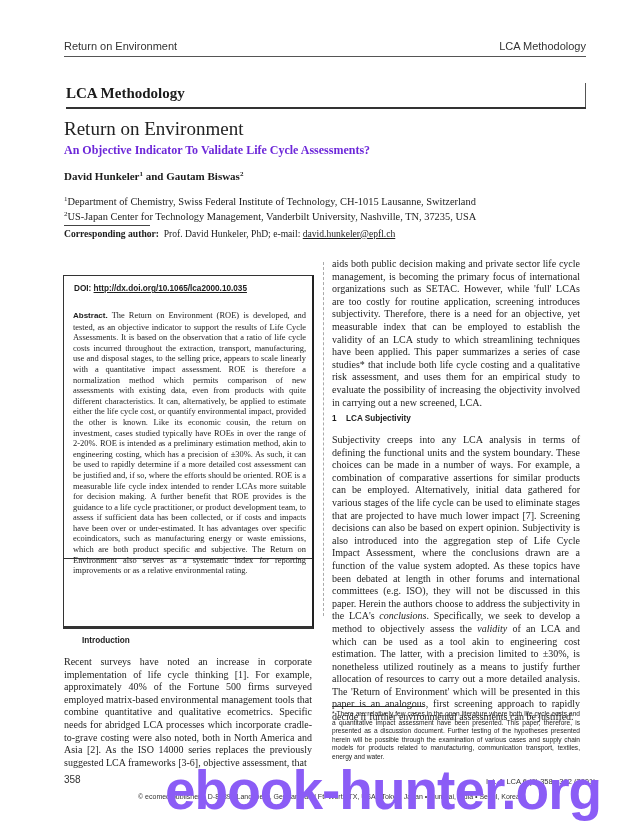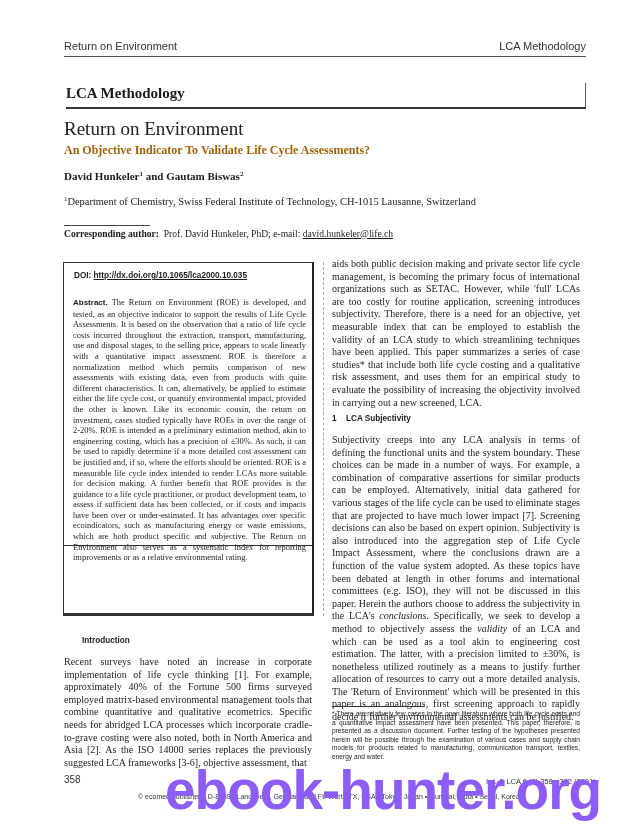--- a/index.html
+++ b/index.html
@@ -10,30 +10,30 @@
   .running-head { position: absolute; left: 64px; right: 51px; top: 40px; height: 16px;
     border-bottom: 1px solid #555; font-size: 11px; display: flex; justify-content: space-between; color: #333; }
   .running-head span { line-height: 13px; }
 
   .section-banner { position: absolute; left: 66px; right: 51px; top: 83px; height: 24px;
     border-bottom: 2px solid #333; }
   .section-banner .title { font-size: 15px; font-weight: bold; line-height: 20px; }
   .section-banner .rbar { position: absolute; right: 0; top: 0; width: 1px; height: 24px; background: #555; }
 
   .article-title { position: absolute; left: 64px; top: 118px; font-size: 19px; line-height: 22px; color: #222; }
-  .article-subtitle { position: absolute; left: 64px; top: 143px; font-size: 12px; font-weight: bold; color: #a16207; }
+  .article-subtitle { position: absolute; left: 64px; top: 143px; font-size: 12px; font-weight: bold; color: #6d28d9; }
   .authors { position: absolute; left: 64px; top: 170px; font-size: 11px; font-weight: bold; }
   .affil { position: absolute; left: 64px; top: 193px; font-size: 10.4px; line-height: 13px; }
   .affil sup, .authors sup { font-size: 7px; vertical-align: 4px; }
   .corr-rule { position: absolute; left: 64px; top: 225px; width: 86px; height: 1px; background: #444; }
   .corr { position: absolute; left: 64px; top: 228px; font-size: 9.6px; }
   .corr b { font-weight: bold; }
   .corr a { color: #1c1c1c; text-decoration: underline; }
 
-  .abstract-box { position: absolute; left: 63px; top: 262px; width: 251px; height: 354px;
+  .abstract-box { position: absolute; left: 63px; top: 275px; width: 251px; height: 354px;
     border: 1px solid #333; border-right: 2px solid #222; border-bottom: 3px solid #333; padding: 17px; box-sizing: border-box; }
   .doi { position: absolute; left: 10px; top: 8px; font-size: 8.2px; font-weight: bold; }
   .doi a { color: #1c1c1c; text-decoration: underline; }
   .abstract { position: absolute; left: 9px; top: 34px; width: 233px; font-size: 8.45px; line-height: 10.6px; text-align: justify; }
   .abstract b { font-family: "Liberation Sans", "DejaVu Sans", sans-serif; font-size: 8px; }
   .kw-sep { position: absolute; left: 0; right: 0; top: 282px; height: 1px; background: #333; }
   .keywords { position: absolute; left: 9px; top: 286px; width: 233px; font-size: 8.45px; line-height: 10.6px; text-align: justify; }
   .keywords b { font-family: "Liberation Sans", "DejaVu Sans", sans-serif; font-size: 8px; }
 
   .h-intro { position: absolute; left: 64px; top: 636px; font-size: 8.2px; font-weight: bold; padding-left: 18px; }
@@ -67,25 +67,26 @@
 
 <div class="article-title serif">Return on Environment</div>
 <div class="article-subtitle serif">An Objective Indicator To Validate Life Cycle Assessments?</div>
 
 <div class="authors serif">
   <span>David Hunkeler</span><sup>1</sup><span> and </span><span>Gautam Biswas</span><sup>2</sup>
 </div>
 
 <div class="affil serif">
   <div><sup>1</sup><span>Department of Chemistry, Swiss Federal Institute of Technology, CH-1015 Lausanne, Switzerland</span></div>
+  <div><sup>2</sup><span>US-Japan Center for Technology Management, Vanderbilt University, Nashville, TN, 37235, USA</span></div>
 </div>
 
 <div class="corr-rule"></div>
 <div class="corr serif">
-  <b>Corresponding author:</b>&nbsp; <span>Prof. David Hunkeler, PhD; e-mail:</span> <a>david.hunkeler@life.ch</a>
+  <b>Corresponding author:</b>&nbsp; <span>Prof. David Hunkeler, PhD; e-mail:</span> <a>david.hunkeler@epfl.ch</a>
 </div>
 
 <div class="abstract-box">
   <div class="doi sans">
     <span>DOI:</span> <a>http://dx.doi.org/10.1065/lca2000.10.035</a>
   </div>
   <div class="abstract serif">
     <b>Abstract.</b> <span>The Return on Environment (ROE) is developed, and tested, as an objective indicator to support the results of Life Cycle Assessments. It is based on the observation that a ratio of life cycle costs incurred throughout the extraction, transport, manufacturing, use and disposal stages, to the selling price, appears to scale linearly with a quantitative impact assessment. ROE is therefore a normalization method which permits comparison of new assessments with existing data, even from products with quite different characteristics. It can, alternatively, be applied to estimate either the life cycle cost, or quantify environmental impact, provided the other is known. Like its economic cousin, the return on investment, cases studied typically have ROEs in over the range of 2-20%. ROE is intended as a preliminary estimation method, akin to engineering costing, which has a precision of ±30%. As such, it can be used to rapidly determine if a more detailed cost assessment can be justified and, if so, where the efforts should be oriented. ROE is a measurable life cycle index intended to render LCAs more suitable for decision making. A further benefit that ROE provides is the guidance to a life cycle practitioner, or product development team, to assess if sufficient data has been collected, or if costs and impacts have been over or under-estimated. It has advantages over specific ecoindicators, such as manufacturing energy or waste emissions, which are both product specific and subjective. The Return on Environment also serves as a systematic index for reporting improvements or as a relative environmental rating.</span>
   </div>
   <div class="kw-sep"></div>

